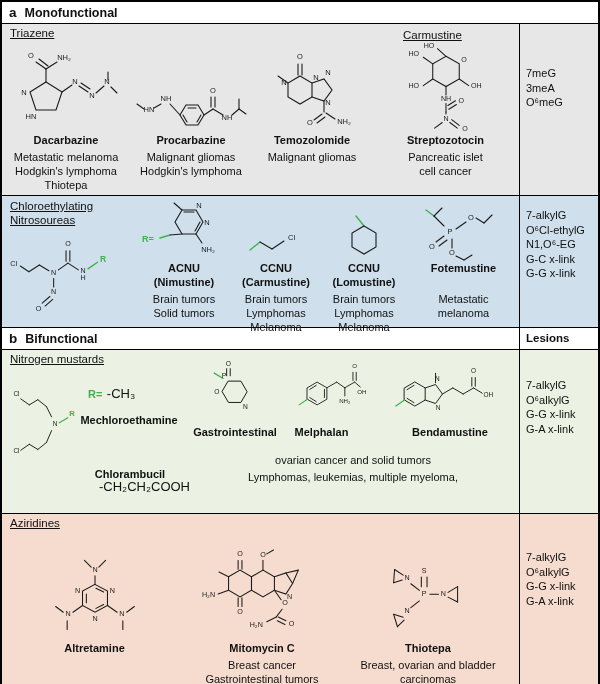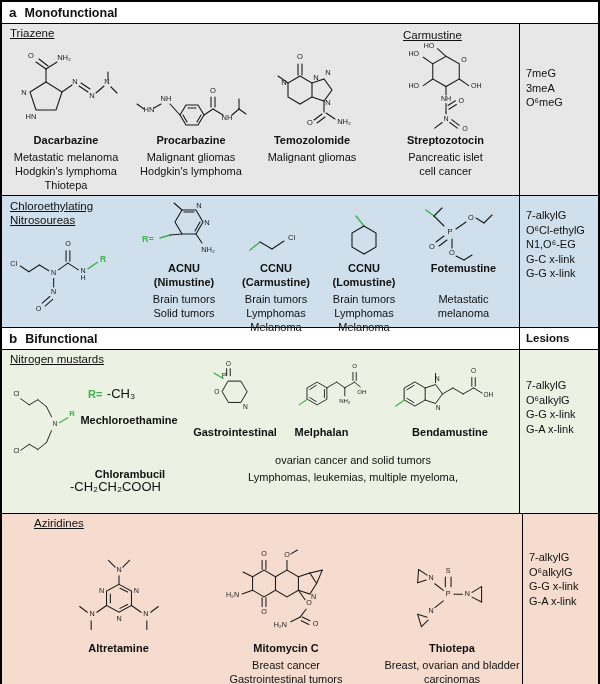--- a/index.html
+++ b/index.html
@@ -1,20 +1,20 @@
 <!DOCTYPE html>
 <html><head>
 <meta charset="utf-8">
 <style>
   * { box-sizing: border-box; }
   html,body { margin:0; padding:0; background:#ffffff; }
   body { font-family:"Liberation Sans", sans-serif; color:#111; }
   .figure { width:600px; height:684px; border:2px solid #000; display:flex; flex-direction:column; background:#fff; }
   .frow { display:flex; border-bottom:1px solid #000; flex:0 0 auto; }
-  .frow.last { border-bottom:none;padding-left:24px; }
+  .frow.last { border-bottom:none; }
   .main { position:relative; width:517px; }
   .lescol { width:79px; border-left:1px solid #000; font-size:11px; line-height:14.5px; padding-left:6px; }
   .hdr { height:22px; background:#fff; }
   .hdr .main { display:flex; align-items:center; padding-left:7px; }
   .panel-letter { font-weight:bold; font-size:13.5px; margin-right:8px; }
   .panel-title { font-weight:bold; font-size:12.5px; }
   .hdr .lescol { font-weight:bold; font-size:11.5px; display:flex; align-items:center; padding-top:0; }
   .grouplabel { position:absolute; text-decoration:underline; font-size:11.5px; white-space:nowrap; }
   .row-a1 { height:172px; background:#e7e7e7; }
   .row-a2 { height:132px; background:#cfe0ec; }
@@ -366,21 +366,21 @@
         <text x="57" y="61" text-anchor="middle">N</text>
         <text x="77" y="49" text-anchor="middle" class="green">R</text>
       </svg>
 
       <div class="abs" style="left:86px;top:34px">
         <span class="rlabel">R=</span>
         <span class="rformula">-CH₃</span>
       </div>
       <div class="drugname abs" style="left:62px;top:64px;width:130px">Mechloroethamine</div>
 
-      <div class="rformula abs" style="left:68px;top:100px;width:120px;text-align:left">-CH₂CH₂COOH</div>
+      <div class="rformula abs" style="left:68px;top:100px;width:120px;text-align:right">-CH₂CH₂COOH</div>
       <div class="drugname abs" style="left:68px;top:118px;width:120px">Chlorambucil</div>
 
       <svg class="struct abs" style="left:198px;top:8px" width="64" height="64" viewBox="0 0 72 72">
         <g>
           <polygon points="32,26 46,26 53,38 46,50 32,50 25,38"></polygon>
           <line x1="30" y1="20" x2="30" y2="12"></line>
             <line x1="34" y1="20" x2="34" y2="12"></line>
           <line class="green" x1="26" y1="23" x2="16" y2="17"></line>
         </g>
         <text x="32" y="9" text-anchor="middle">O</text>

